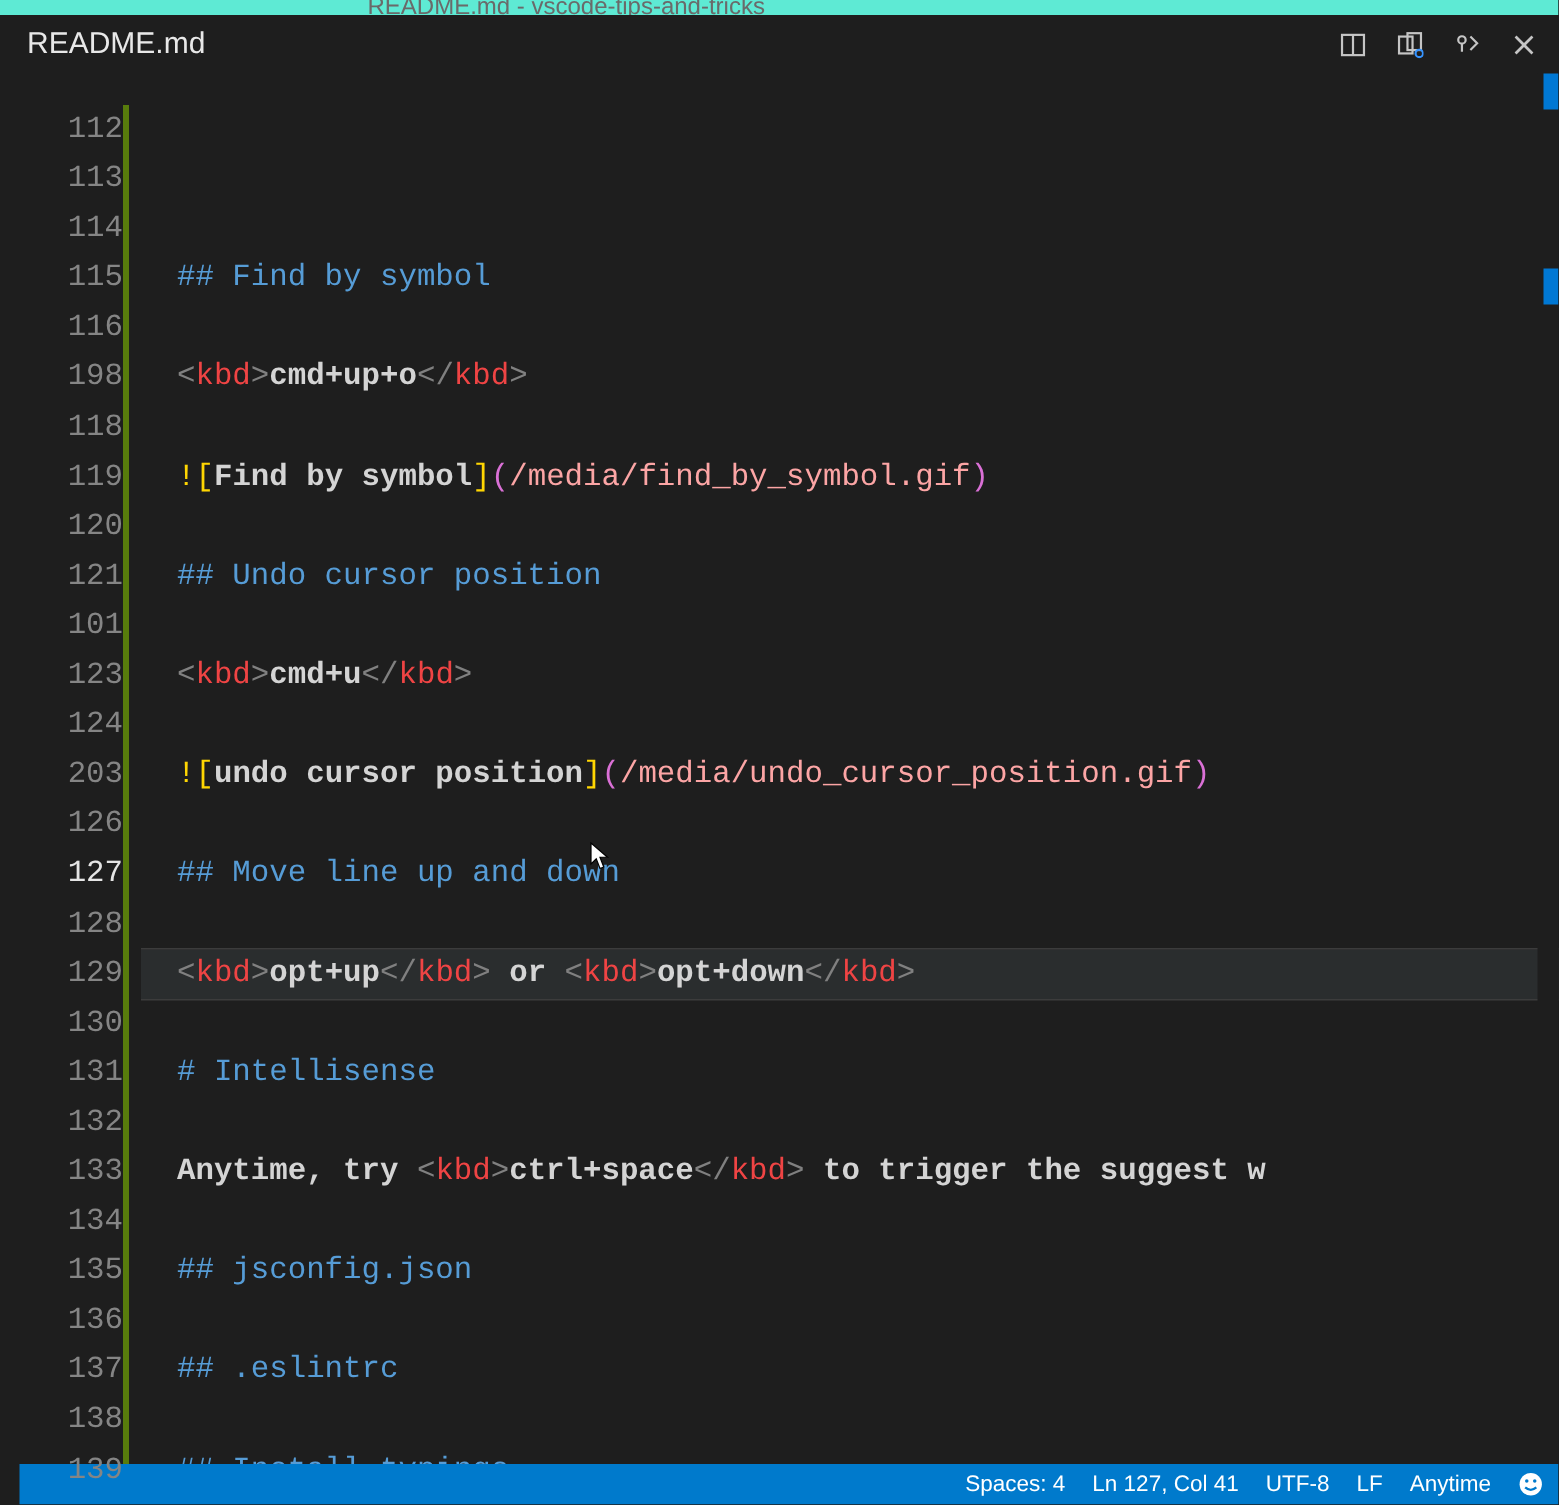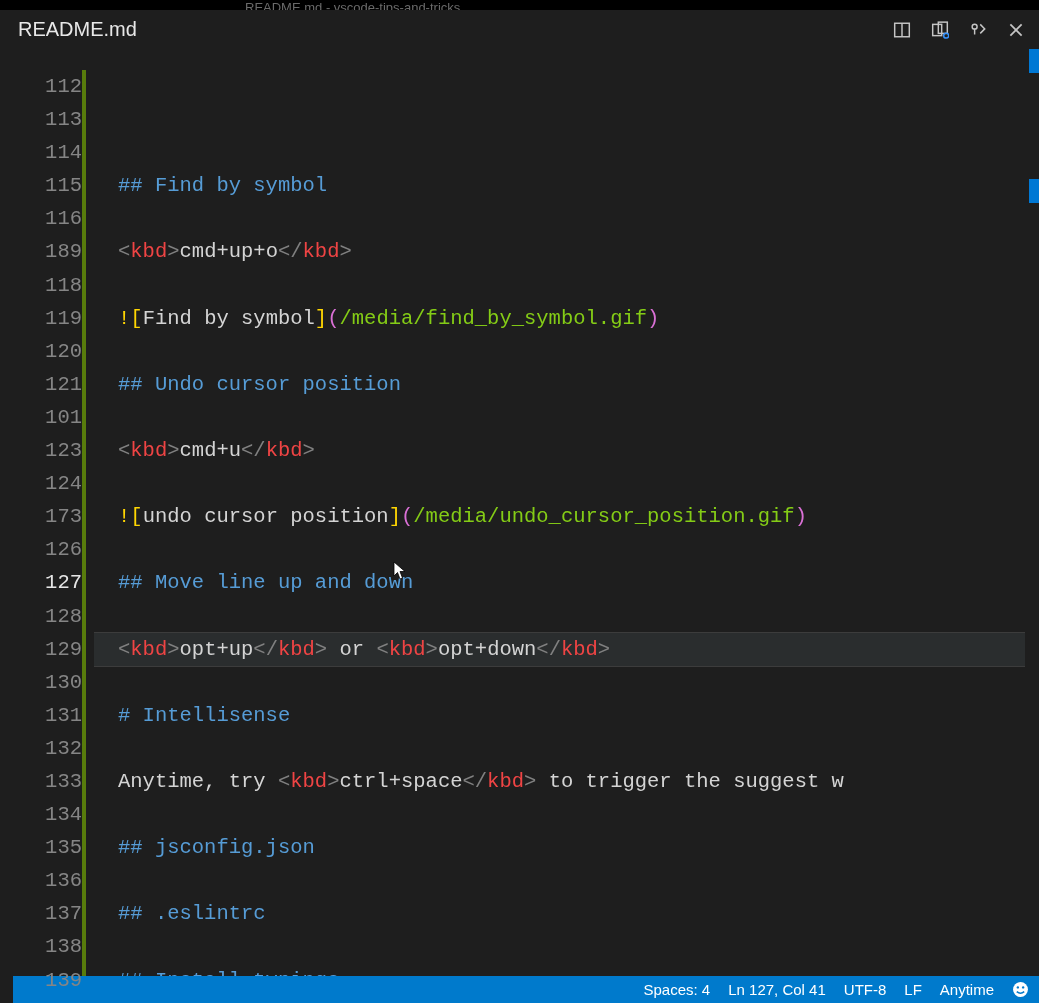--- a/index.html
+++ b/index.html
@@ -5,26 +5,26 @@
   * { box-sizing: border-box; margin: 0; padding: 0; }
   html, body {
     width: 1039px; height: 1003px;
     font-family: Menlo, Consolas, "Courier New", monospace;
     background: #1e1e1e;
     color: #d4d4d4;
     overflow: hidden;
   }
   .window-title-bar {
     height: 10px;
-    background: #000000;
+    background: #5eead4;
     color: #6a6a6a;
     font-family: -apple-system, "Segoe UI", sans-serif;
-    font-size: 13px;
-    display: flex;
-    align-items: flex-start;
+    font-size: 16px;
+    display: flex;
+    align-items: center;
     padding-left: 245px;
     overflow: hidden;
   }
   .tab-bar {
     height: 39px;
     background: #1e1e1e;
     display: flex;
     align-items: center;
     padding: 0 8px 0 18px;
     color: #e8e8e8;
@@ -73,22 +73,22 @@
   }
   .code .line { height: 33.1px; padding-left: 24px; }
   .code .line.current {
     background: #2a2d2e;
     outline: 1px solid #3c3c3c;
   }
   .t-h    { color: #569cd6; }
   .t-tag  { color: #ef4444; }
   .t-br1  { color: #ffd602; }
   .t-br2  { color: #da70d6; }
-  .t-text { color: #d4d4d4; }
-  .t-path { color: #84cc16; }
+  .t-text { color: #d4d4d4; font-weight: bold; }
+  .t-path { color: #fca5a5; }
   .t-punc { color: #808080; }
 
   .cursor-pointer {
     position: absolute;
     left: 299px;
     top: 512px;
     width: 14px; height: 20px;
     pointer-events: none;
   }
 
@@ -157,29 +157,29 @@
   </div>
 </div>
 
 <div class="editor">
   <div class="gutter">
       <div class="ln">112</div>
       <div class="ln">113</div>
       <div class="ln">114</div>
       <div class="ln">115</div>
       <div class="ln">116</div>
-      <div class="ln">189</div>
+      <div class="ln">198</div>
       <div class="ln">118</div>
       <div class="ln">119</div>
       <div class="ln">120</div>
       <div class="ln">121</div>
       <div class="ln">101</div>
       <div class="ln">123</div>
       <div class="ln">124</div>
-      <div class="ln">173</div>
+      <div class="ln">203</div>
       <div class="ln">126</div>
       <div class="ln active">127</div>
       <div class="ln">128</div>
       <div class="ln">129</div>
       <div class="ln">130</div>
       <div class="ln">131</div>
       <div class="ln">132</div>
       <div class="ln">133</div>
       <div class="ln">134</div>
       <div class="ln">135</div>

